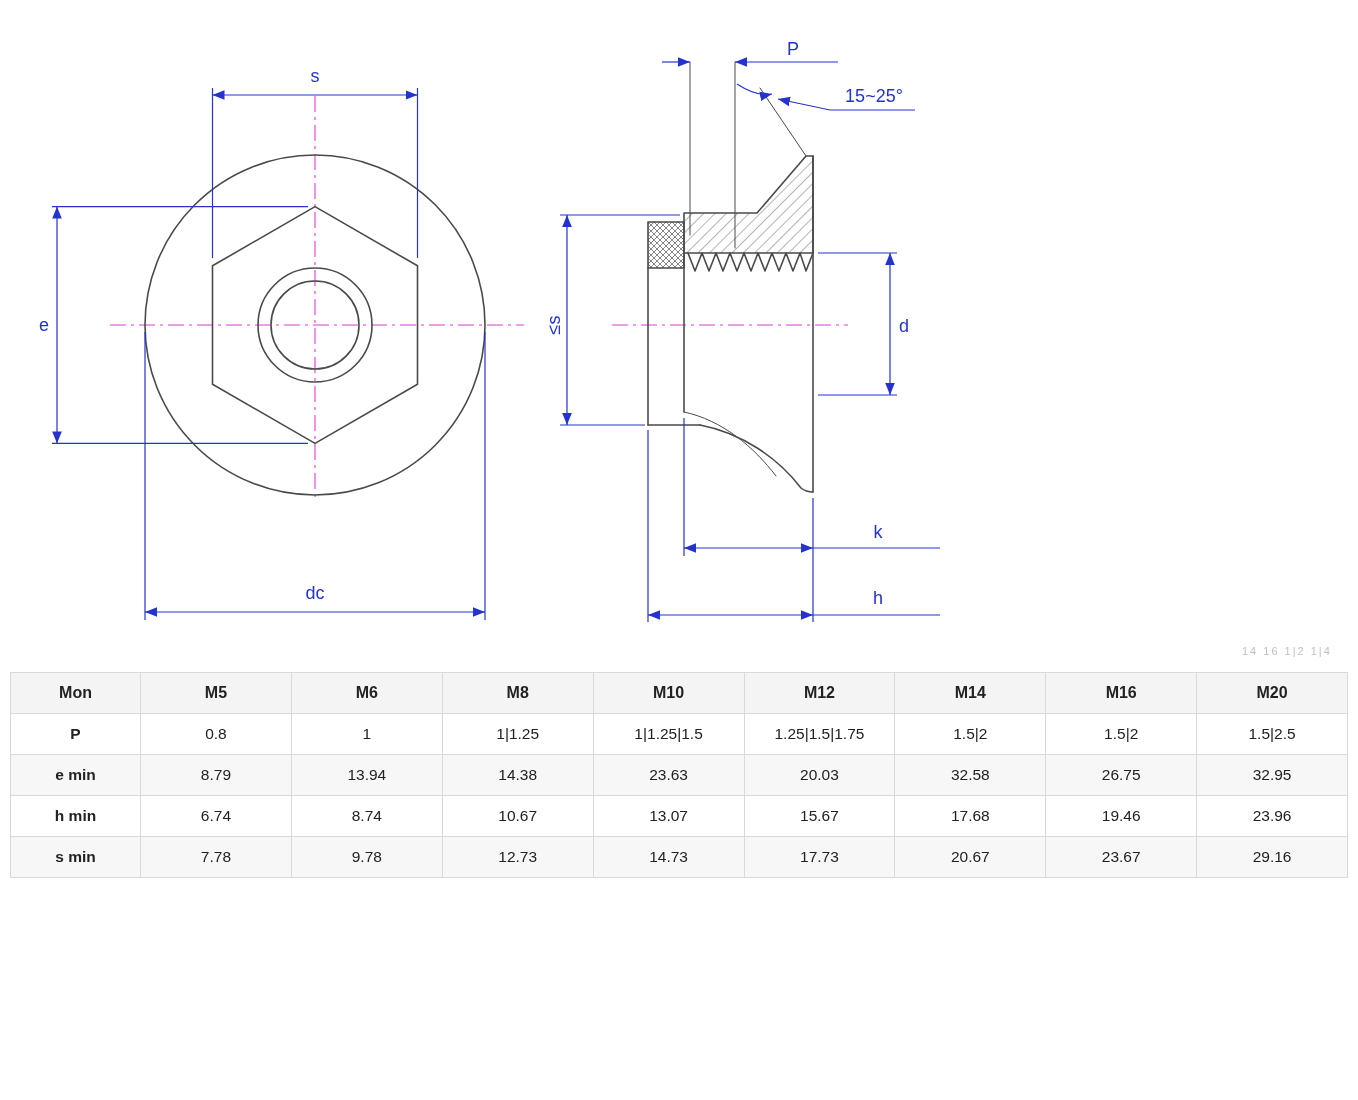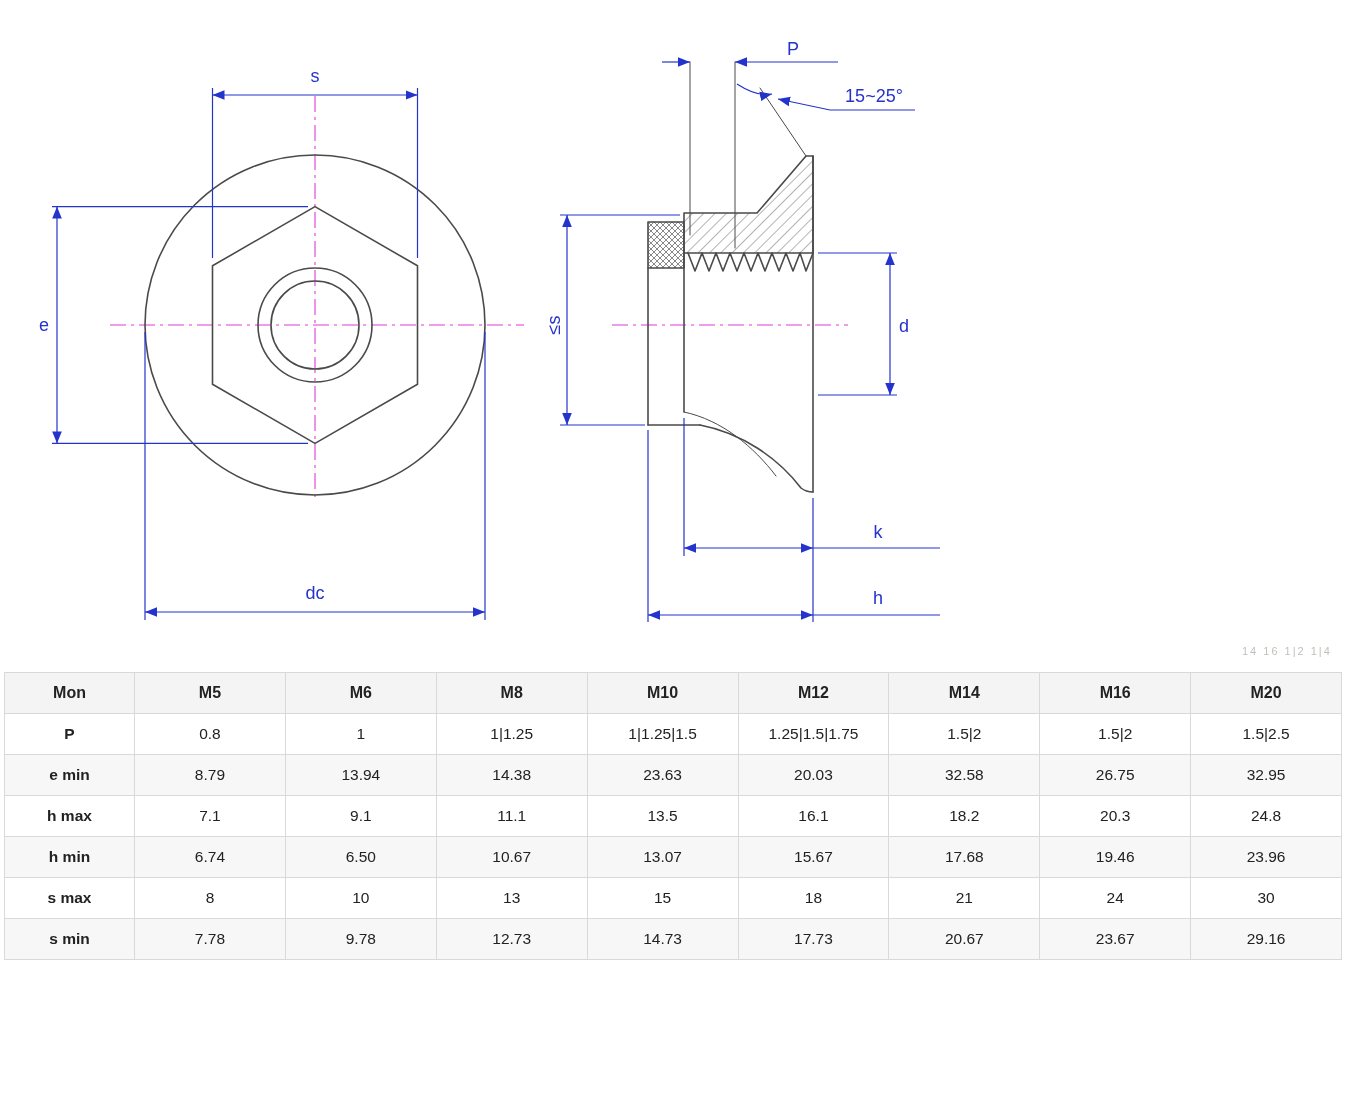--- a/index.html
+++ b/index.html
@@ -20,21 +20,21 @@
     fill: none; stroke-width: 1.6; stroke-linejoin: round; stroke-linecap: round;
   }
   .g-outline .thin { stroke-width: 1; }
   .g-outline .filled-hatch { fill: url(#hatch); }
   .g-outline .filled-xhatch { fill: url(#xhatch); }
   .g-dims line, .g-dims path { fill: none; stroke-width: 1.2; }
   .g-dimlabels text { font-size: 18px; font-family: "Liberation Sans", sans-serif; stroke: none; }
   .edge-note { font-size: 11px; fill: #b3b0aa; opacity: .8; letter-spacing: 2px; }
 
   
-  .table-wrap { position: absolute; left: 4px; top: 672px; width: 1338px; }
+  .table-wrap { position: absolute; left: 10px; top: 672px; width: 1338px; }
   table.spec { width: 100%; border-collapse: collapse; table-layout: fixed; }
   table.spec th, table.spec td {
     border: 1px solid #d9d9d9;
     text-align: center; vertical-align: middle;
     font-size: 15.5px; padding: 10px 6px; height: 41px;
     background: #ffffff; font-weight: normal;
   }
   table.spec thead th { font-weight: bold; font-size: 16px; background: #f4f4f4; }
   table.spec tbody th { font-weight: bold; }
   table.spec tbody tr:nth-child(even) th,
@@ -185,51 +185,29 @@
           <td>8.79</td>
           <td>13.94</td>
           <td>14.38</td>
           <td>23.63</td>
           <td>20.03</td>
           <td>32.58</td>
           <td>26.75</td>
           <td>32.95</td>
         </tr>
         <tr>
-          <th>h max</th>
-          <td>7.1</td>
-          <td>9.1</td>
-          <td>11.1</td>
-          <td>13.5</td>
-          <td>16.1</td>
-          <td>18.2</td>
-          <td>20.3</td>
-          <td>24.8</td>
-        </tr>
-        <tr>
           <th>h min</th>
           <td>6.74</td>
-          <td>6.50</td>
+          <td>8.74</td>
           <td>10.67</td>
           <td>13.07</td>
           <td>15.67</td>
           <td>17.68</td>
           <td>19.46</td>
           <td>23.96</td>
-        </tr>
-        <tr>
-          <th>s max</th>
-          <td>8</td>
-          <td>10</td>
-          <td>13</td>
-          <td>15</td>
-          <td>18</td>
-          <td>21</td>
-          <td>24</td>
-          <td>30</td>
         </tr>
         <tr>
           <th>s min</th>
           <td>7.78</td>
           <td>9.78</td>
           <td>12.73</td>
           <td>14.73</td>
           <td>17.73</td>
           <td>20.67</td>
           <td>23.67</td>

